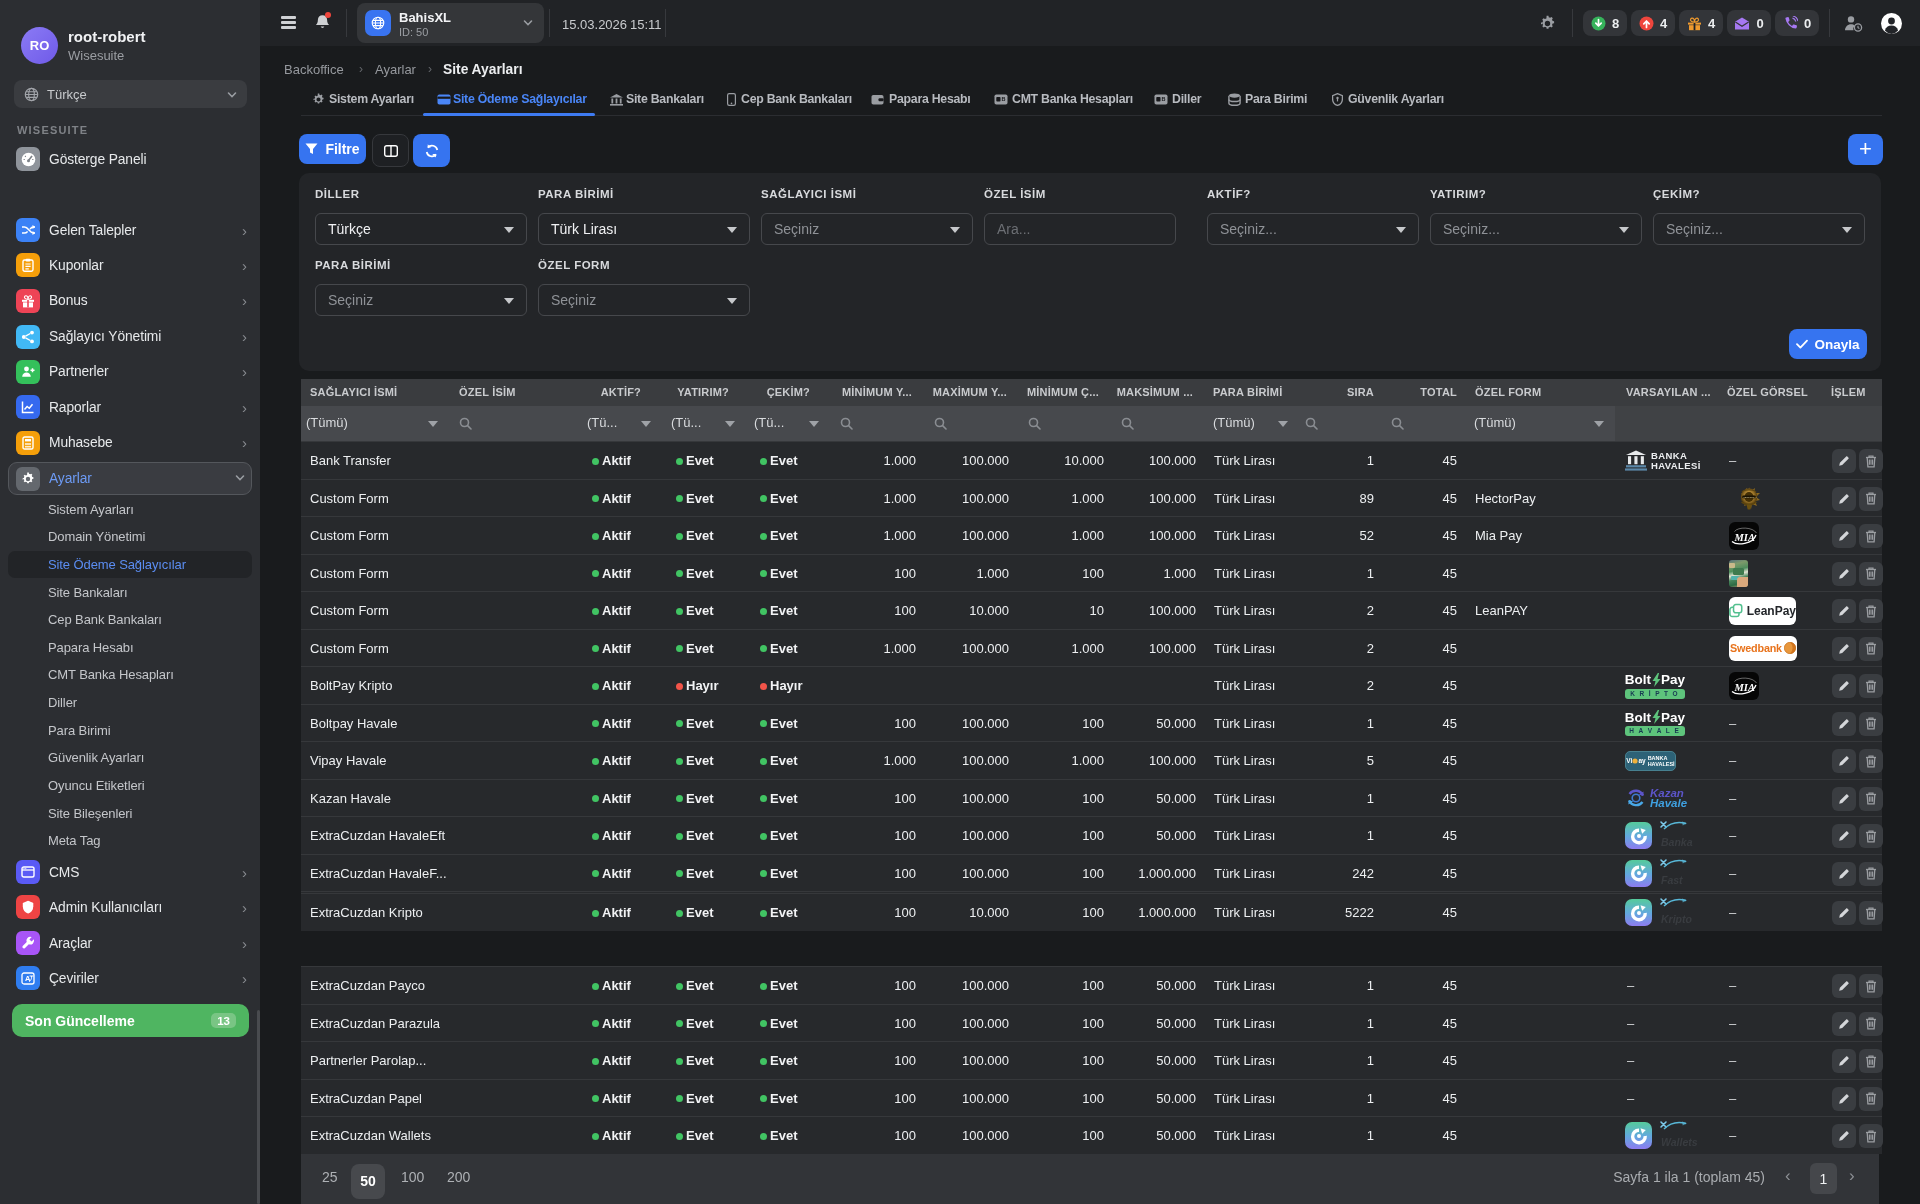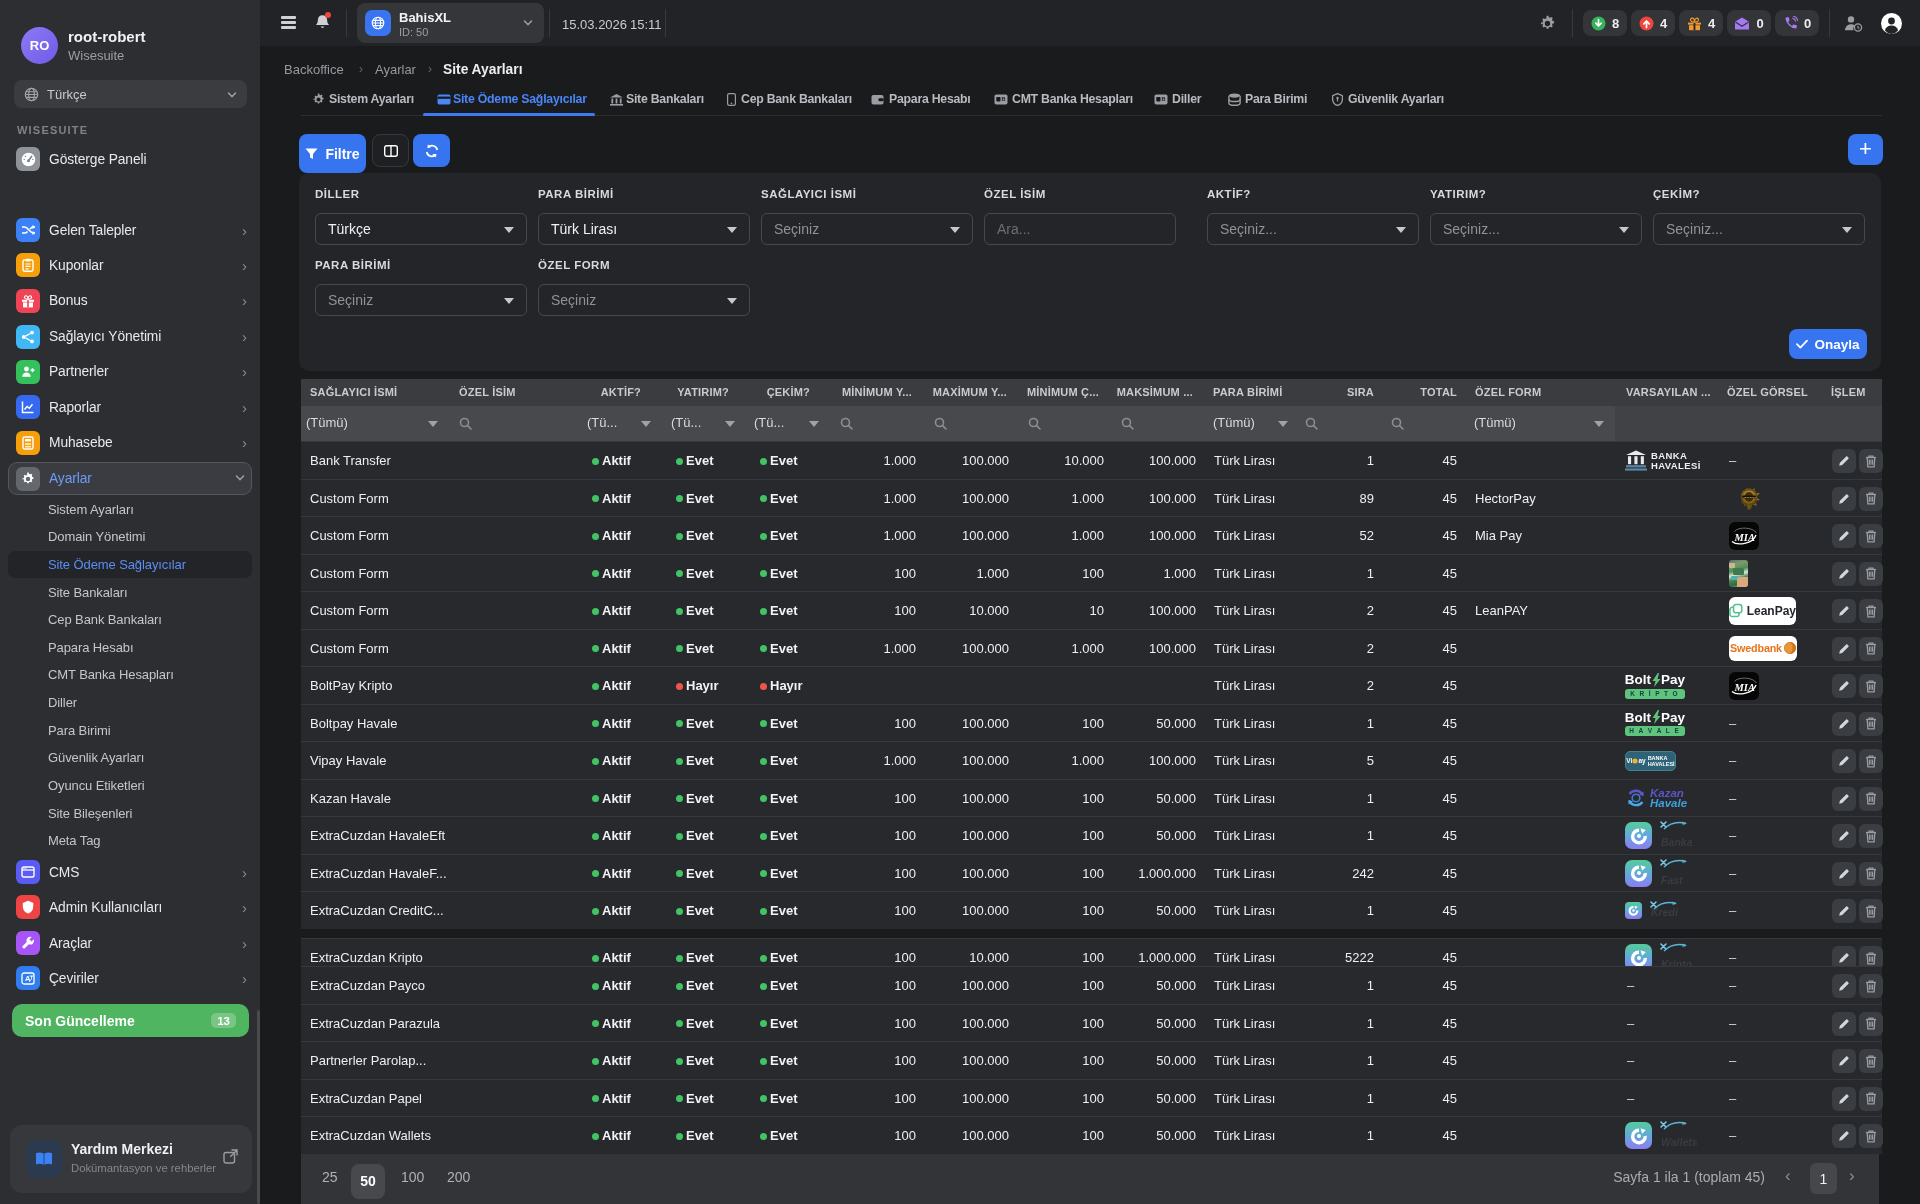--- a/index.html
+++ b/index.html
@@ -216,36 +216,20 @@
             <path d="M8.6 4h4M10.6 4v1.2c0 2-1 3.4-2.6 4.4" stroke="#fff" stroke-width="1" fill="none"></path>
           </svg>
         </span>
         <span class="nlabel">Çeviriler</span>
         <span class="nchev">›</span>
       </div>
       <div class="abs flex" style="left:12px;top:1004px;width:237px;height:33px;background:#4fb561;border-radius:10px;padding:0 13px">
         <span style="font-size:14px;font-weight:bold;color:#fff">Son Güncelleme</span>
         <span style="margin-left:auto;background:#79c584;border-radius:5px;padding:1.5px 6px;font-size:11.5px;font-weight:bold;color:#fff">13</span>
       </div>
-      <div class="abs" style="left:10px;top:1125px;width:242px;height:68px;background:#36383c;border-radius:12px">
-<div class="abs flex" style="left:16px;top:15px;width:36px;height:38px;background:#2c3a50;border-radius:10px;justify-content:center">
-          <svg width="18" height="16" viewBox="0 0 18 16">
-            <path d="M1 2.2c2.6-1 5-1 7.6.3v11.3C6 12.5 3.6 12.5 1 13.5V2.2z" fill="#3b82f6"></path>
-            <path d="M17 2.2c-2.6-1-5-1-7.6.3v11.3c2.6-1.3 5-1.3 7.6-.3V2.2z" fill="#3b82f6"></path>
-          </svg>
-        </div>
-<div class="abs" style="left:61px;top:16px;font-size:14px;font-weight:bold;color:#eef0f2">Yardım Merkezi</div>
-<div class="abs" style="left:61px;top:37px;font-size:11.3px;color:#84878c">Dokümantasyon ve rehberler</div>
-<div class="abs" style="right:14px;top:24px">
-          <svg width="15" height="15" viewBox="0 0 15 15">
-            <rect x="1" y="3.5" width="10.5" height="10.5" rx="2" fill="none" stroke="#9a9da2" stroke-width="1.4"></rect>
-            <path d="M8.5 1h5.5v5.5M13.6 1.4L7.3 7.7" fill="none" stroke="#9a9da2" stroke-width="1.4"></path>
-          </svg>
-        </div>
-</div>
       <div class="abs" style="left:256.5px;top:1010px;width:3px;height:194px;background:#494b4f;border-radius:2px"></div>
     </div>
     <div id="top">
       <div class="abs" style="left:21px;top:16px;width:15px;height:14px">
         <div style="position:absolute;top:0.0px;width:15px;height:3px;background:#cfd1d4;border-radius:1px"></div>
         <div style="position:absolute;top:5.2px;width:15px;height:3px;background:#cfd1d4;border-radius:1px"></div>
         <div style="position:absolute;top:10.4px;width:15px;height:3px;background:#cfd1d4;border-radius:1px"></div>
       </div>
       <div class="abs" style="left:54px;top:14px">
         <svg width="17" height="17" viewBox="0 0 17 17">
@@ -413,21 +397,21 @@
       <div class="abs tabl" style="left:985px;top:92px;color:#b8bbc0">Para Birimi</div>
       <div class="abs flex" style="left:1072px;top:92px;height:15px">
         <svg width="11" height="13" viewBox="0 0 11 13">
           <path d="M5.5.6L10.4 2.7v3.2c0 3.3-2 5.6-4.9 6.5-2.9-.9-4.9-3.2-4.9-6.5V2.7L5.5.6z" fill="none" stroke="#9a9da2" stroke-width="1.3"></path>
           <circle cx="5.5" cy="5" r="1.2" fill="#9a9da2"></circle>
           <path d="M5.5 6v2.4" stroke="#9a9da2" stroke-width="1.2"></path>
         </svg>
       </div>
       <div class="abs tabl" style="left:1088px;top:92px;color:#b8bbc0">Güvenlik Ayarları</div>
       <div class="abs" style="left:163px;top:113px;width:172px;height:3px;background:#3e7bf2;border-radius:2px"></div>
-      <div class="abs flex" style="left:39px;top:134px;width:67px;height:39px;background:#3674f0;border-radius:8px;justify-content:center;gap:7px">
+      <div class="abs flex" style="left:39px;top:134px;width:67px;height:30px;background:#3674f0;border-radius:8px;justify-content:center;gap:7px">
         <svg width="13" height="12" viewBox="0 0 13 12">
           <path d="M.5.5h12L8 6v5l-3-1.6V6L.5.5z" fill="#fff"></path>
         </svg>
         <span style="font-size:14px;font-weight:bold;color:#fff">Filtre</span>
       </div>
       <div class="abs flex" style="left:112px;top:134px;width:37px;height:33px;background:#1e2023;border:1px solid #36383c;border-radius:8px;justify-content:center">
         <svg width="14" height="12" viewBox="0 0 14 12">
           <rect x=".7" y=".7" width="12.6" height="10.6" rx="2" fill="none" stroke="#fff" stroke-width="1.4"></rect>
           <line x1="7" y1="1" x2="7" y2="11" stroke="#fff" stroke-width="1.4"></line>
         </svg>
@@ -1158,21 +1142,21 @@
       </div>
       <div class="abtn" style="left:1558px">
         <svg width="12" height="13" viewBox="0 0 12 13">
           <path d="M1 2.5h10" stroke="#9b9ea2" stroke-width="1.3"></path>
           <path d="M4 2.3V1.2h4v1.1" stroke="#9b9ea2" stroke-width="1.2" fill="none"></path>
           <path d="M2.2 2.5l.7 9.3h6.2l.7-9.3" fill="none" stroke="#9b9ea2" stroke-width="1.3"></path>
           <path d="M4.4 4.5v5.2M6 4.5v5.2M7.6 4.5v5.2" stroke="#9b9ea2" stroke-width="1.1"></path>
         </svg>
       </div>
     </div>
-    <div class="row" style="left:301px;top:938px;background:#27292c">
+    <div class="row" style="left:301px;top:893px;background:#27292c">
       <div class="cell" style="left:9px">ExtraCuzdan Kripto</div>
       <div class="dot" style="left:291px;background:#41c463"></div>
       <div class="cell bw" style="left:301px">Aktif</div>
       <div class="dot" style="left:375px;background:#41c463"></div>
       <div class="cell bw" style="left:385px">Evet</div>
       <div class="dot" style="left:459px;background:#41c463"></div>
       <div class="cell bw" style="left:469px">Evet</div>
       <div class="cell num" style="right:966px">100</div>
       <div class="cell num" style="right:873px">10.000</div>
       <div class="cell num" style="right:778px">100</div>

